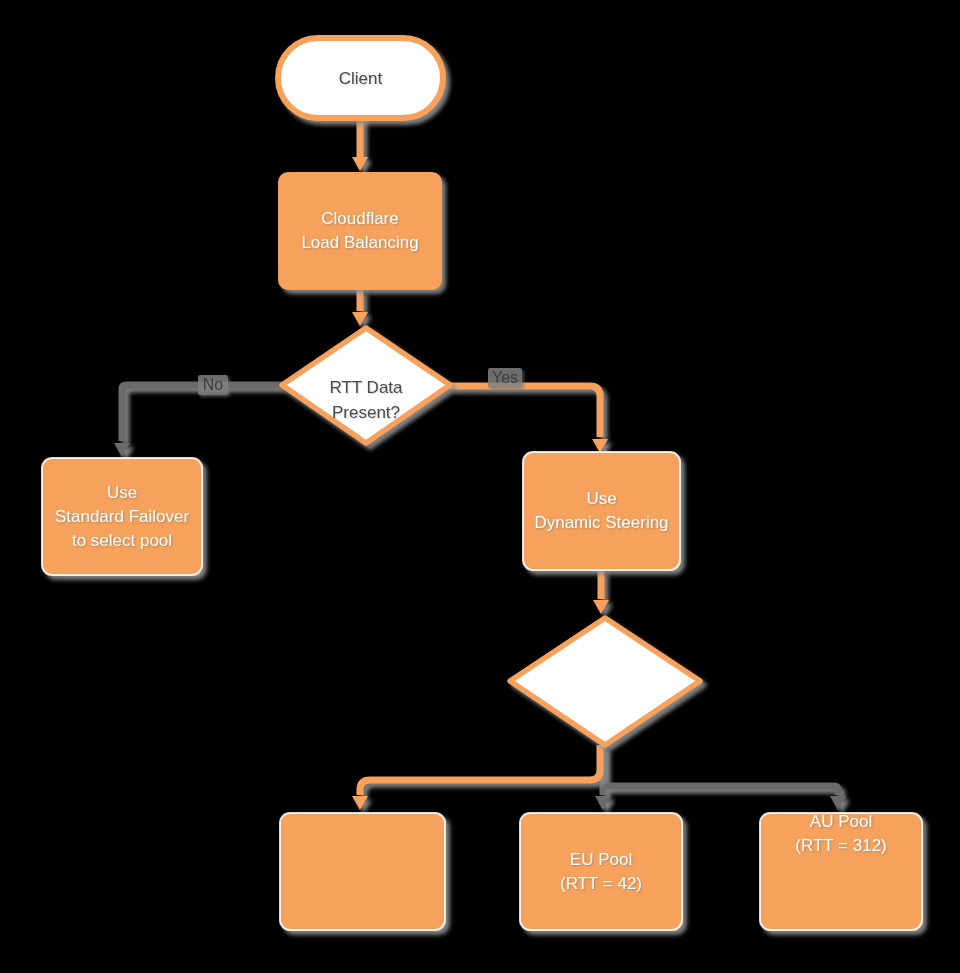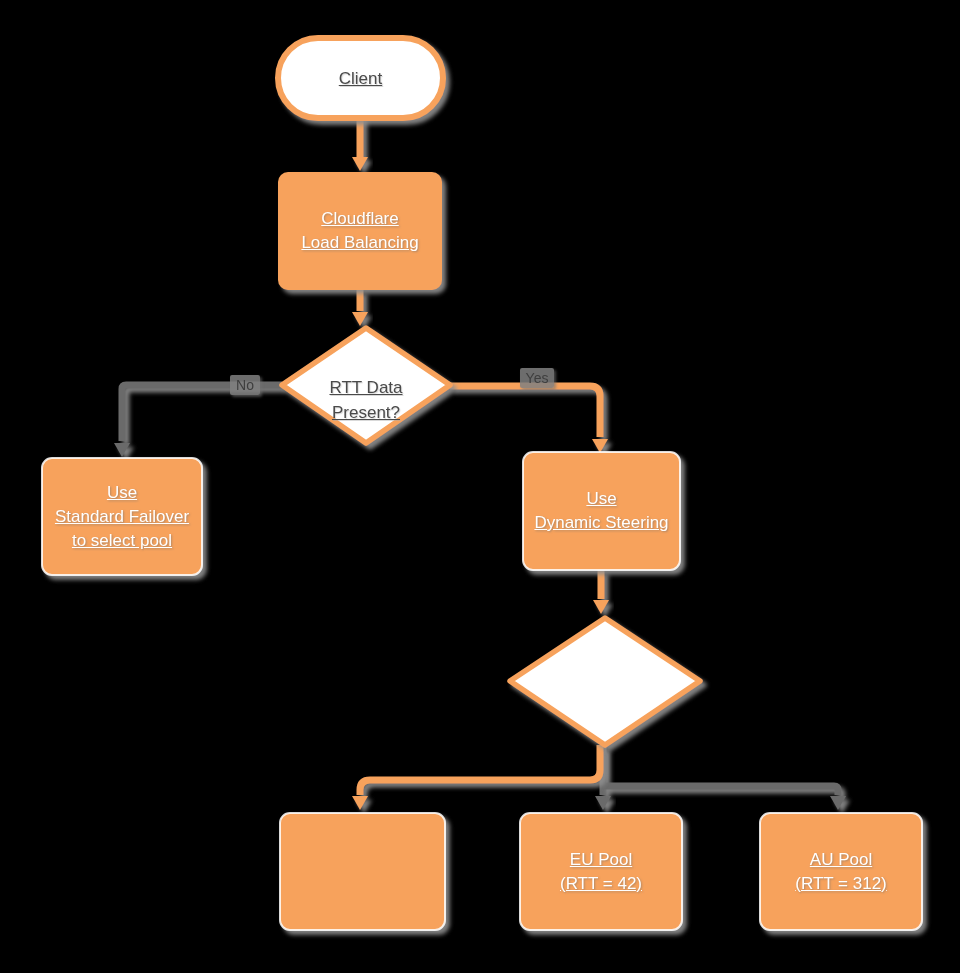--- a/index.html
+++ b/index.html
@@ -7,34 +7,32 @@
     position:relative;width:960px;height:973px;
     background:var(--canvas-bg,#000000);
     font-family:"Liberation Sans",sans-serif;
     overflow:hidden;
   }
   .stage svg{position:absolute;left:0;top:0;}
   .node-label{
     position:absolute;display:flex;flex-direction:column;
     align-items:center;justify-content:center;text-align:left;
     pointer-events:none;
-    text-decoration:underline;
   }
   .light{color:var(--text-light,#ffffff);font-size:17px;line-height:24px;
          text-shadow:1px 1px 2px rgba(110,110,110,.55);}
   .dark{color:var(--text-dark,#4a4a4a);font-size:17px;line-height:25px;
         text-shadow:1px 1px 1px rgba(170,170,170,.45);}
   .b{font-weight:bold;}
   .edge-label{
     position:absolute;display:flex;align-items:center;justify-content:center;
-    font-size:14px;line-height:14px;color:#3e3e3e;
+    font-size:16px;line-height:14px;color:#3e3e3e;
     background:rgba(128,128,128,.85);border-radius:2px;
     box-shadow:2px 2px 3px rgba(115,115,115,.6);
     padding:1px 3px;
-    margin-left:32px;
   }
   .edge{fill:none;stroke-width:7;}
   .edge.gray{stroke:var(--connector-gray,#6b6b6b);}
   .edge.orange{stroke:var(--accent-orange,#f7a25b);}
   .arrow.gray{fill:var(--connector-gray,#6b6b6b);}
   .arrow.orange{fill:var(--accent-orange,#f7a25b);}
   .shape-fill{fill:var(--accent-orange,#f7a25b);}
   .shape-outline{fill:#ffffff;stroke:var(--accent-orange,#f7a25b);}
   .soft-edge{stroke:rgba(255,255,255,.85);stroke-width:2;}
 </style>
@@ -120,21 +118,21 @@
     <span>Dynamic Steering</span>
   </div>
 
 
 
   <div class="node-label light" style="left:520px;top:813px;width:162px;height:117px;border-radius:27px;">
     <span>EU Pool</span>
     <span>(RTT = 42)</span>
   </div>
 
-  <div class="node-label light" style="left:760px;top:813px;width:162px;height:117px;">
+  <div class="node-label light" style="left:760px;top:775px;width:162px;height:117px;">
     <span>AU Pool</span>
     <span>(RTT = 312)</span>
   </div>
 
   <div class="edge-label" style="left:198px;top:375px;min-width:24px;height:18px;">
     <span>No</span>
   </div>
   <div class="edge-label" style="left:488px;top:368px;min-width:28px;height:18px;">
     <span>Yes</span>
   </div>

